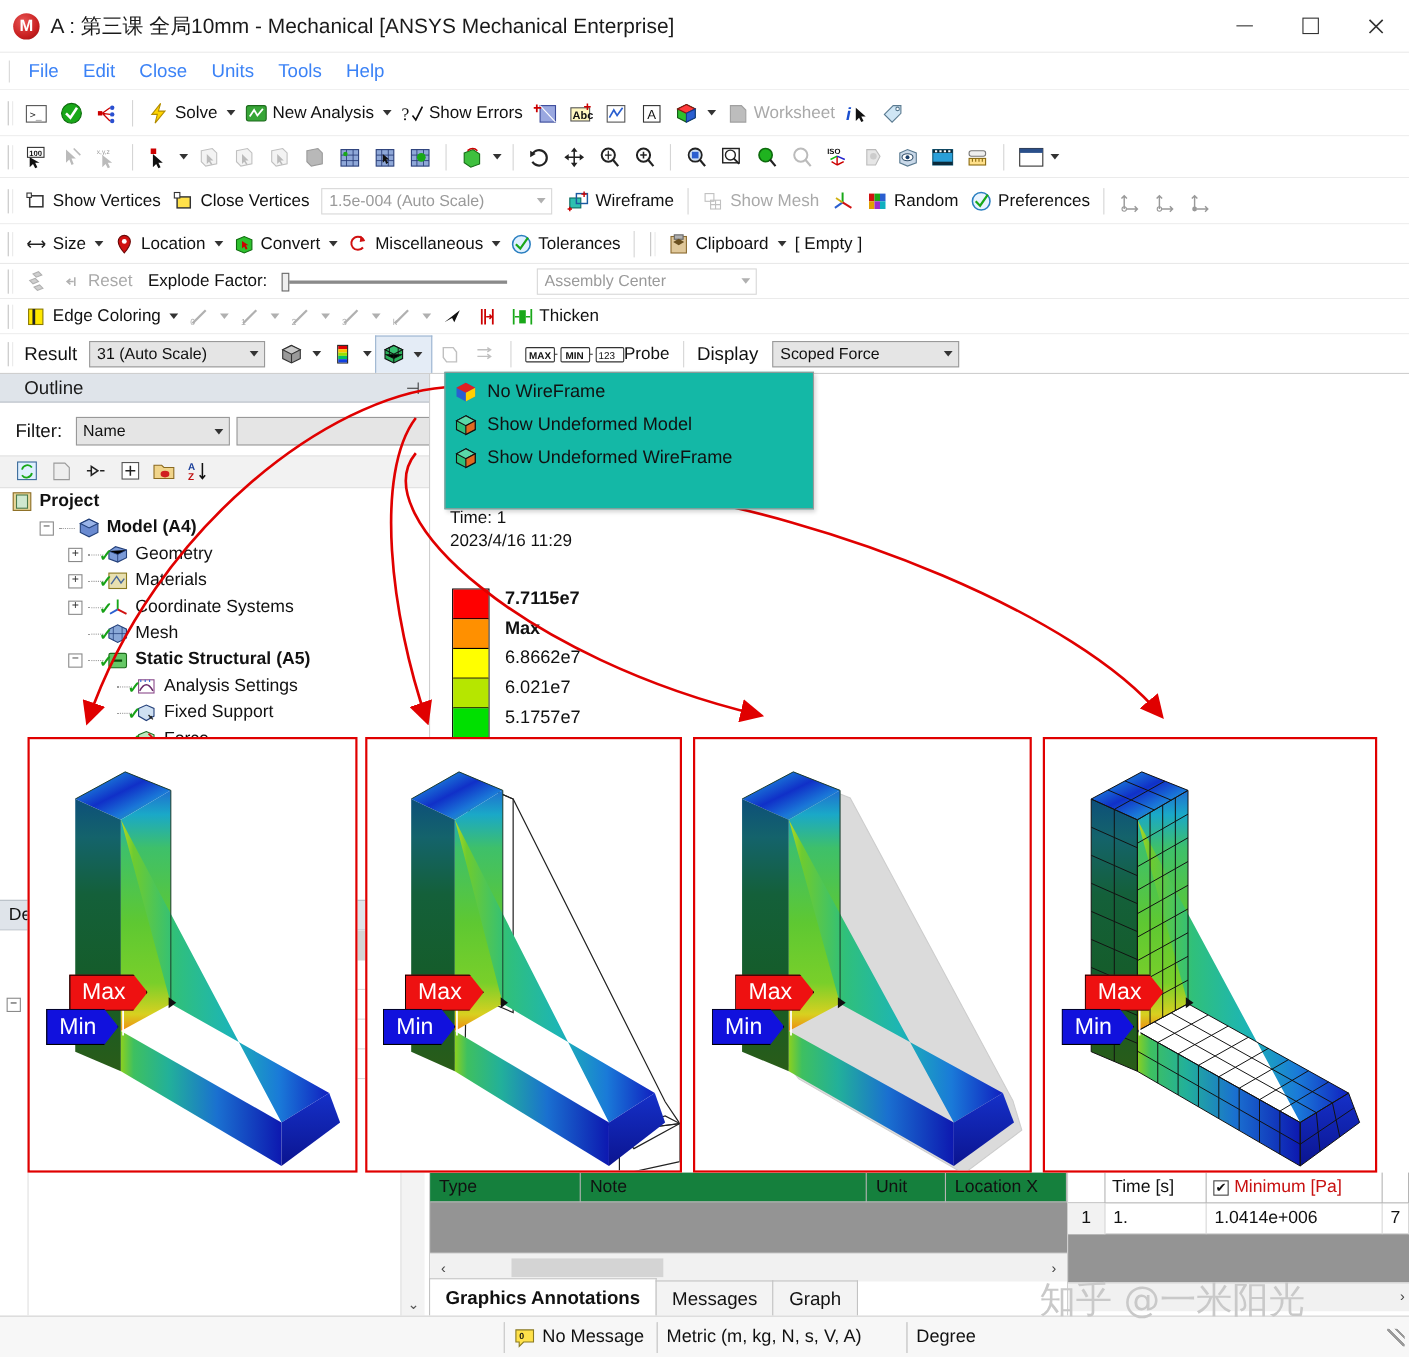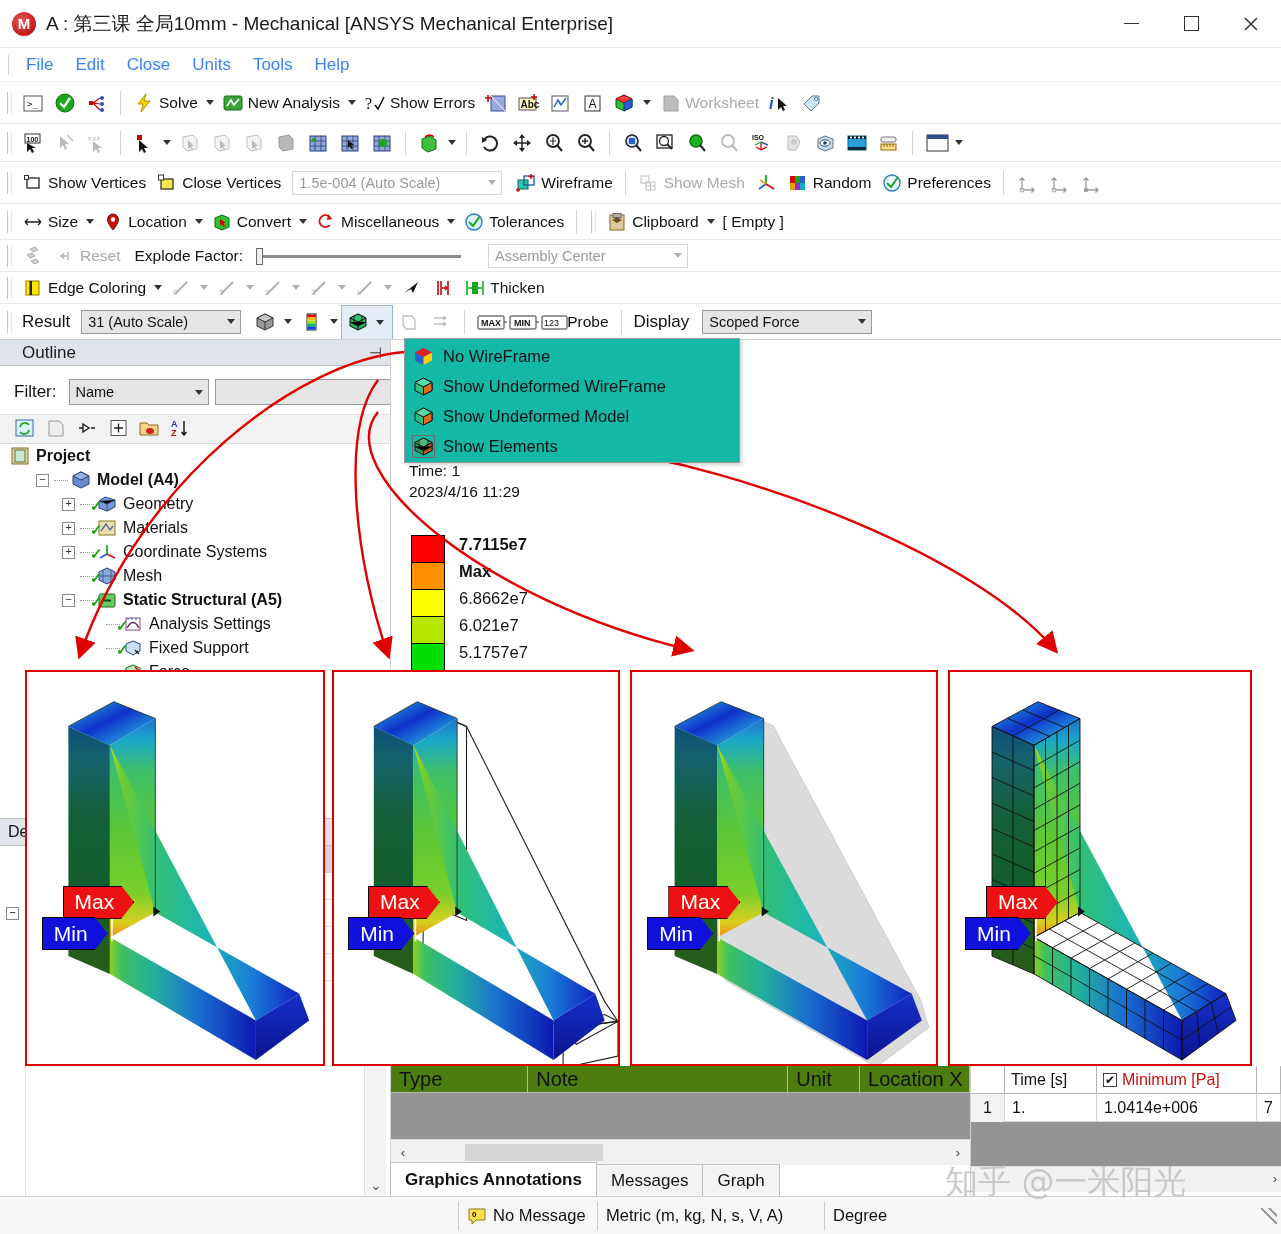--- a/index.html
+++ b/index.html
@@ -116,21 +116,21 @@
   .drow.shaded .v { background:#d4d4d4; }
   #dscroll { position:absolute; left:364px; top:846px; width:22px; height:350px;
     background:#f3f3f3; border-left:1px solid #e0e0e0; }
   #dscroll .arrow { position:absolute; left:0; width:22px; height:22px;
     display:flex; align-items:center; justify-content:center; font-size:13px; color:#555;}
 
   
   #anno { position:absolute; left:390px; top:1066px; width:580px; height:130px;
     background:#fff; border-left:1px solid #cfcfcf; }
   #anno .hrow { display:flex; height:27px; border-bottom:1px solid #b5b5b5;
-    background:#4d7c0f; font-size:20px; }
+    background:#15803d; font-size:16px; }
   #anno .hc { border-right:1px solid #b5b5b5; padding-left:8px; display:flex;
     align-items:center; height:27px; }
   #anno .body { height:46px; background:#949494; }
   #anno .hscroll { height:26px; background:#f1f1f1; display:flex; align-items:center;
     border-top:1px solid #ddd; position:relative;}
   #anno .hscroll .thumb { position:absolute; left:74px; top:4px; width:138px;
     height:17px; background:#d4d4d4; }
   #anno .hscroll .a { width:24px; text-align:center; font-size:13px; color:#444;}
   #tabs { position:absolute; left:390px; top:1158px; width:580px; height:38px;
     display:flex; align-items:flex-end; }
@@ -1146,38 +1146,29 @@
           <path d="M10.5 11 L19 6.5 V14.5 L10.5 19 Z" fill="#ffd000"></path>
         </svg></span>
       <span>No WireFrame</span>
     </div>
     <div class="mrow">
       <span class="mico"><svg width="21" height="21">
           <path d="M10.5 2 L19 6.5 V14.5 L10.5 19 L2 14.5 V6.5 Z" fill="#2abf7a" stroke="#111"></path>
           <path d="M10.5 2 L19 6.5 L10.5 11 L2 6.5 Z" fill="#5ad8a8" stroke="#111"></path>
           <path d="M10.5 11 L19 6.5 V14.5 L10.5 19 Z" fill="#e06a20" stroke="#111"></path>
         </svg></span>
-      <span>Show Undeformed WireFrame</span>
+      <span>Show Undeformed Model</span>
     </div>
     <div class="mrow">
       <span class="mico"><svg width="21" height="21">
           <path d="M10.5 2 L19 6.5 V14.5 L10.5 19 L2 14.5 V6.5 Z" fill="#2abf7a" stroke="#111"></path>
           <path d="M10.5 2 L19 6.5 L10.5 11 L2 6.5 Z" fill="#5ad8a8" stroke="#111"></path>
           <path d="M10.5 11 L19 6.5 V14.5 L10.5 19 Z" fill="#e06a20" stroke="#111"></path>
         </svg></span>
-      <span>Show Undeformed Model</span>
-    </div>
-    <div class="mrow sel">
-      <span class="mico"><svg width="21" height="21">
-          <path d="M10.5 2 L19 6.5 V14.5 L10.5 19 L2 14.5 V6.5 Z" fill="#2a9a5a" stroke="#111"></path>
-          <path d="M10.5 2 L19 6.5 L10.5 11 L2 6.5 Z" fill="#4ab878" stroke="#111"></path>
-          <path d="M10.5 11 L19 6.5 V14.5 L10.5 19 Z" fill="#c05a18" stroke="#111"></path>
-          <path d="M6 4.3 v8 M15 4.3 v8 M2 10.5 L10.5 14.8 L19 10.5" stroke="#111" stroke-width=".8"></path>
-        </svg></span>
-      <span>Show Elements</span>
+      <span>Show Undeformed WireFrame</span>
     </div>
   </div>
 
 <div id="details-hdr">
   <span>Details</span>
 </div>
 <div id="details">
   <div class="dgutter"></div>
 <div class="drow shaded" style="top: 0px;">
       <div class="k">Identifier</div>

